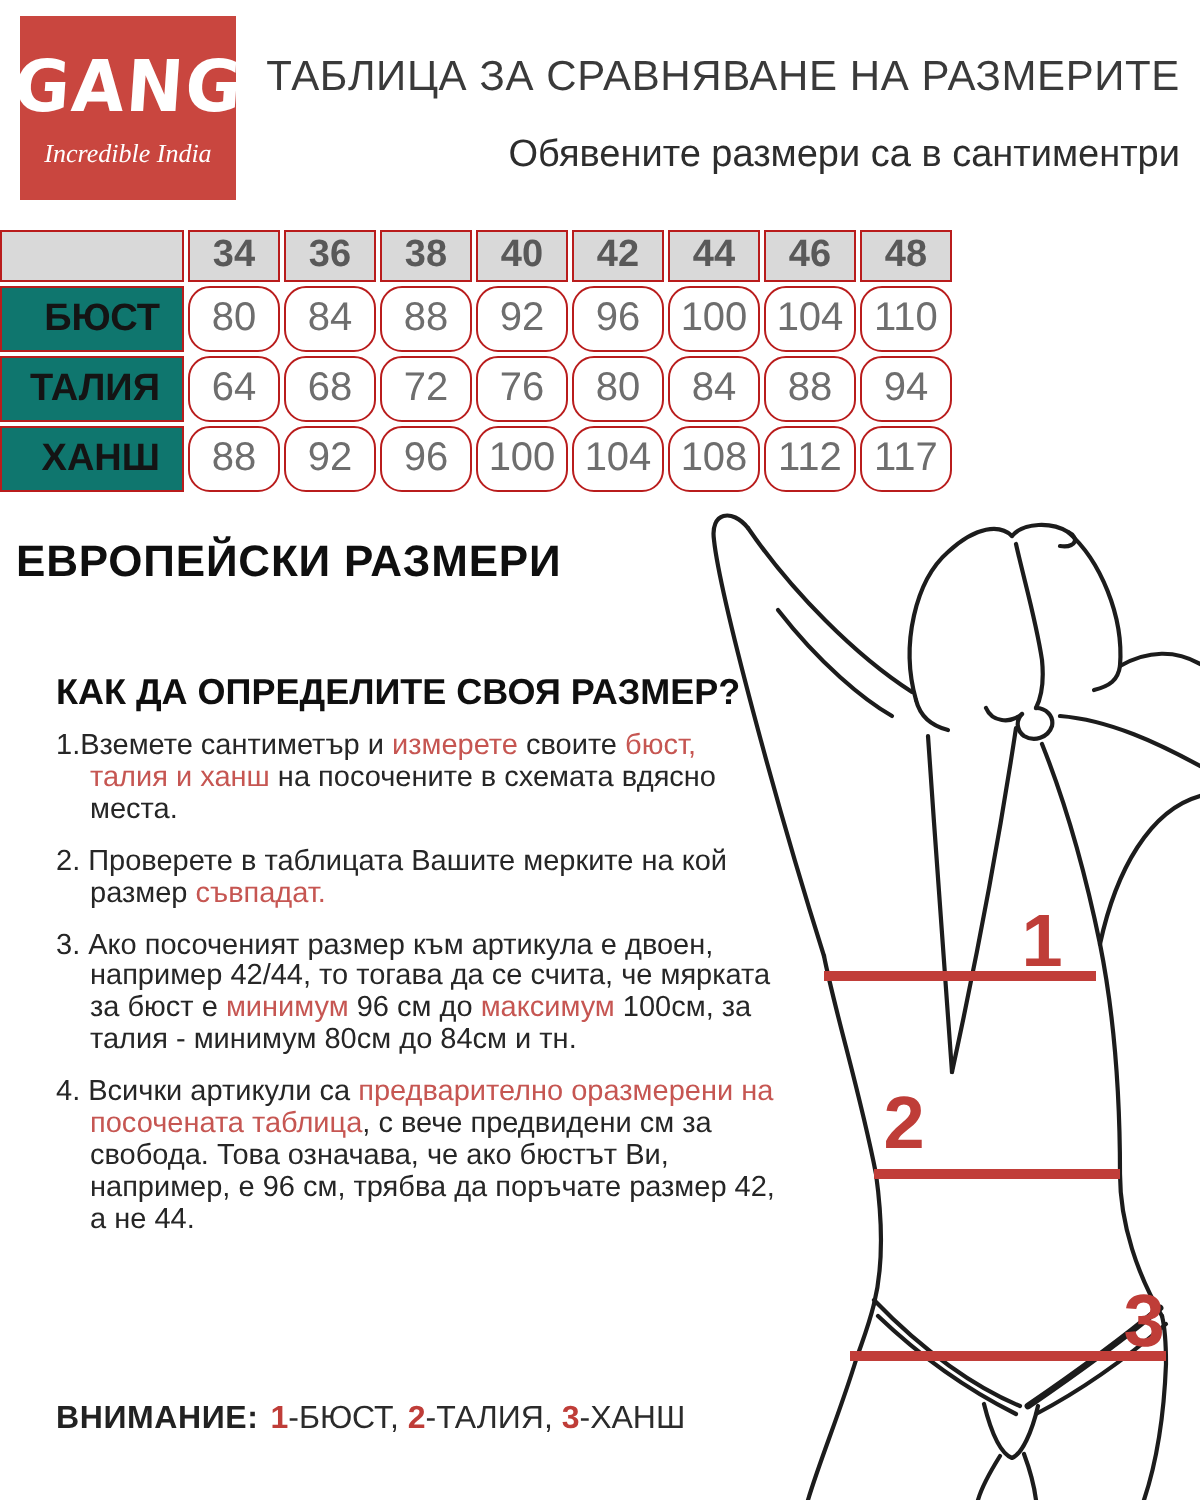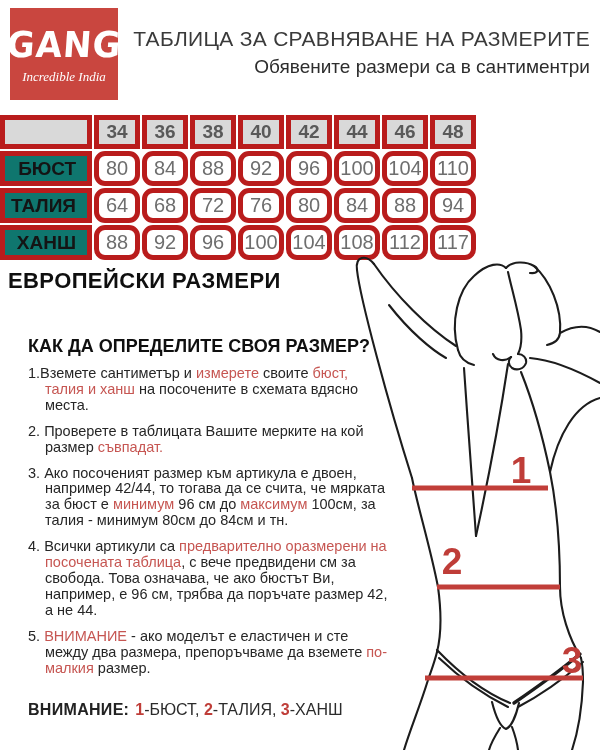--- a/index.html
+++ b/index.html
@@ -13,24 +13,24 @@
         font-family:"Liberation Sans",sans-serif;color:#222;}
   
   .logo{position:absolute;left:10px;top:8px;width:108px;height:92px;background:var(--logo-red);
         color:#fff;display:flex;flex-direction:column;align-items:center;justify-content:center;}
   .brand{font-family:"DejaVu Sans",sans-serif;font-size:34px;font-weight:800;letter-spacing:1px;
          transform:skewX(-4deg) scaleY(1.05);}
   .tagline{font-family:"Liberation Serif",serif;font-style:italic;font-size:13px;margin-top:5px;}
   
   .header-text{position:absolute;left:118px;top:27px;width:472px;text-align:right;}
   .title{font-size:21px;color:#3a3a3a;letter-spacing:0.3px;}
-  .subtitle{font-size:19px;color:#2d2d2d;margin-top:5px;}
+  .subtitle{font-size:19px;color:#2d2d2d;margin-top:16px;}
   
   .size-table{position:absolute;left:-2px;top:113px;border-collapse:separate;border-spacing:2px;}
-  .size-table th,.size-table td{border:5px solid #b91c1c;box-sizing:border-box;}
+  .size-table th,.size-table td{border:1px solid #b91c1c;box-sizing:border-box;}
   .corner{width:92px;background:var(--table-header-bg);}
   .colh{width:46px;height:21px;background:var(--table-header-bg);color:#595959;
         font-size:19px;font-weight:700;text-align:center;}
   .rowlabel{height:33px;font-size:19px;font-weight:700;color:#141414;text-align:right;
             padding-right:11px;background:#0f766e;}
   .val{font-size:20px;color:#6e6e6e;text-align:center;font-weight:400;border-radius:11px;}
   
   .h-euro{position:absolute;left:8px;top:268px;font-size:22px;font-weight:700;color:#0f0f0f;letter-spacing:0.4px;}
   .h-howto{position:absolute;left:28px;top:336px;font-size:18px;font-weight:800;color:#0f0f0f;}
   
@@ -114,21 +114,20 @@
   </table>
 
   <div class="h-euro">ЕВРОПЕЙСКИ РАЗМЕРИ</div>
   <div class="h-howto">КАК ДА ОПРЕДЕЛИТЕ СВОЯ РАЗМЕР?</div>
 
   <ol class="instructions">
       <li class="item"><span>1.</span><span>Вземете сантиметър и </span><span class="red">измерете</span><span> своите </span><span class="red">бюст, талия и ханш</span><span> на посочените в схемата вдясно места.</span></li>
       <li class="item"><span>2. </span><span>Проверете в таблицата Вашите мерките на кой размер </span><span class="red">съвпадат.</span></li>
       <li class="item"><span>3. </span><span>Ако посоченият размер към артикула е двоен, например 42/44, то тогава да се счита, че мярката за бюст е </span><span class="red">минимум</span><span>  96 см до </span><span class="red">максимум</span><span> 100см, за талия - минимум 80см до 84см и тн.</span></li>
       <li class="item"><span>4. </span><span>Всички артикули са </span><span class="red">предварително оразмерени на посочената таблица</span><span>, с вече предвидени см за свобода. Това означава, че ако бюстът Ви, например, е 96 см, трябва да поръчате размер 42, а не 44.</span></li>
-      <li class="item"><span>5. </span><span class="red">ВНИМАНИЕ</span><span> - ако моделът е еластичен и сте между два размера, препоръчваме да вземете </span><span class="red">по-малкия</span><span> размер.</span></li>
     </ol>
 
   <div class="legend">
     <span class="legend-label">ВНИМАНИЕ:</span><span id="legend-entries"><span class="lnum">1</span><span class="lname">-БЮСТ, </span><span class="lnum">2</span><span class="lname">-ТАЛИЯ, </span><span class="lnum">3</span><span class="lname">-ХАНШ</span></span>
   </div>
 
   <svg class="figure" width="260" height="500" viewBox="0 0 260 500" aria-hidden="true">
     <g fill="none" stroke="#1c1c1c" stroke-width="2.1" stroke-linecap="round" stroke-linejoin="round">
 
       <path d="M34,14 C26,4 15,6 17,20 C20,48 48,152 72,228"></path>

